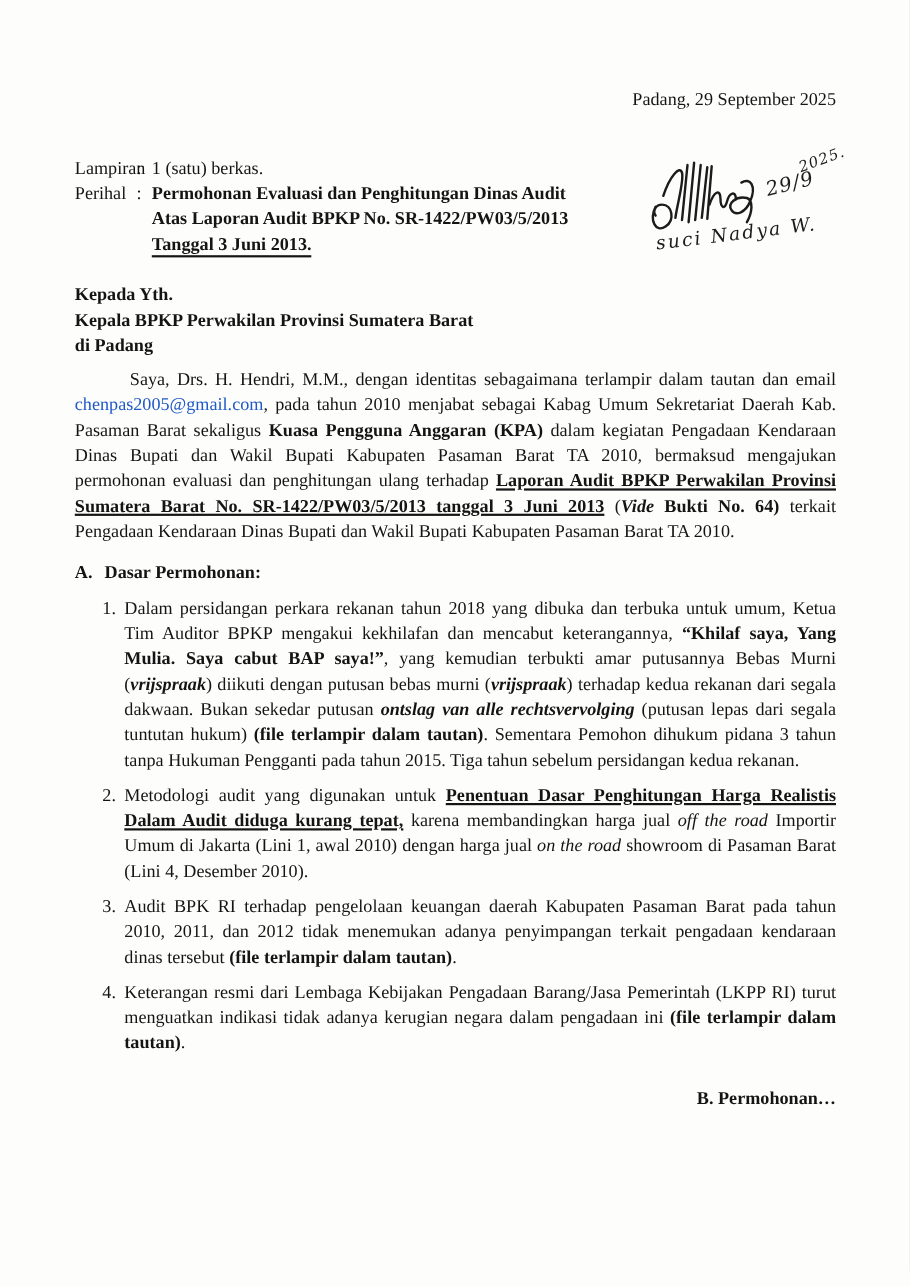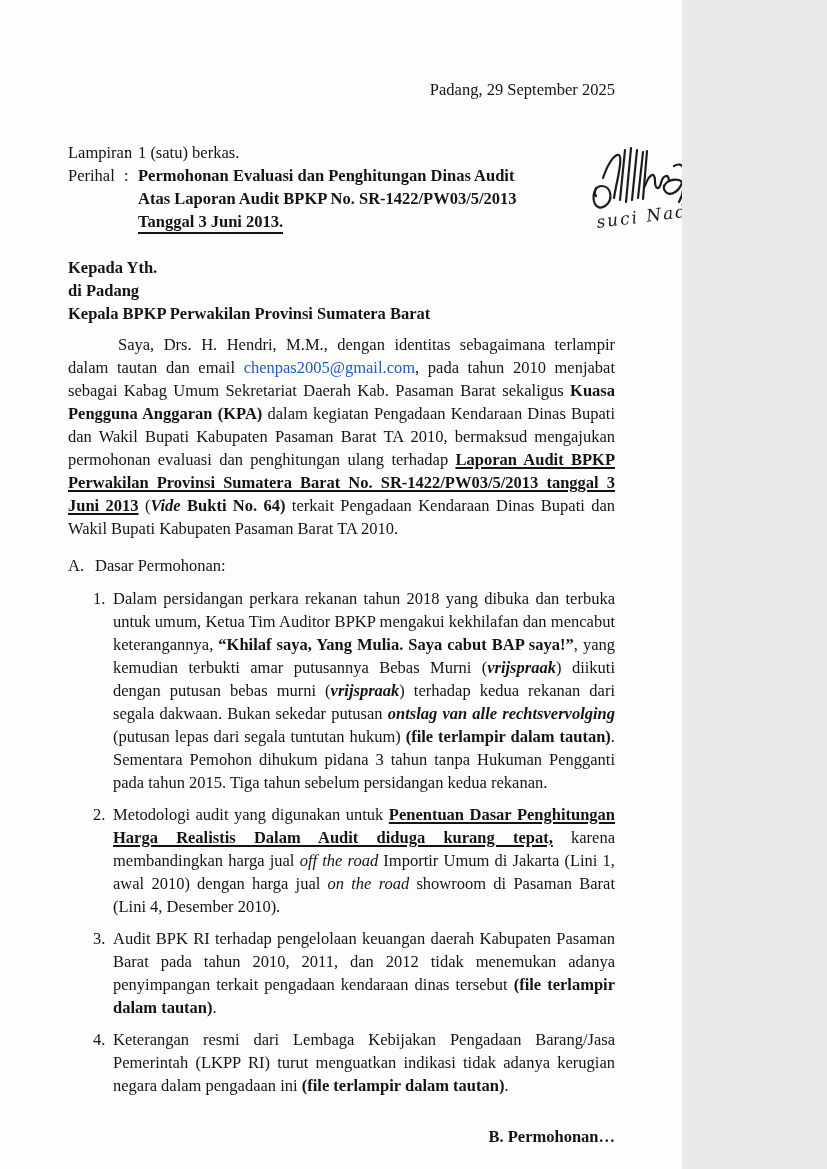--- a/index.html
+++ b/index.html
@@ -6,21 +6,21 @@
     --ink:#141414;
     --link:#1f58c7;
     --paper:#fdfdfc;
     --hw:#1c1c1c;
   }
   *{margin:0;padding:0;box-sizing:border-box;}
   html,body{background:#e9e9e9;}
   body{width:827px;}
   .page{
     position:relative;
-    width:682px;height:1169px;
+    width:827px;height:1169px;
     background:var(--paper);
     color:var(--ink);
     font-family:"Liberation Serif","DejaVu Serif",serif;
     font-size:16.5px;line-height:23px;
     padding:78px 67px 0 68px;
     overflow:hidden;
   }
   
   .date-line{text-align:right;}
   
@@ -55,21 +55,21 @@
   .recipient{margin-top:22px;font-weight:bold;}
   .salutation{margin-top:30px;}
   
   .para{margin-top:8px;text-align:justify;text-indent:50px;}
   
   .b{font-weight:700;}
   .i{font-style:italic;}
   .u{text-decoration:underline;text-decoration-thickness:2px;text-underline-offset:2px;}
   .lnk{color:var(--link);cursor:pointer;}
   
-  .heading-a{margin-top:14px;font-weight:400;}
+  .heading-a{margin-top:14px;font-weight:700;}
   .h-marker{margin-right:11px;}
   
   .list{margin-top:10px;}
   .item{
     position:relative;margin-left:45px;margin-bottom:9px;
     text-align:justify;
   }
   .item .num{position:absolute;left:-20px;top:0;}
   
   .continuation{margin-top:28px;text-align:right;font-weight:700;}
@@ -112,22 +112,22 @@
     </svg>
     <div class="hw-date">
       <span>29/9</span>
       <span class="hw-year">2025.</span>
     </div>
     <div class="hw-name">suci Nadya W.</div>
   </div>
 
   <div class="recipient">
     <div>Kepada Yth.</div>
+    <div>Kepala BPKP Perwakilan Provinsi Sumatera Barat</div>
     <div>di Padang</div>
-    <div>Kepala BPKP Perwakilan Provinsi Sumatera Barat</div>
   </div>
 
 
   <div class="para"><span>Saya, Drs. H. Hendri, M.M., dengan identitas sebagaimana terlampir dalam tautan dan email </span><span class="lnk">chenpas2005@gmail.com</span><span>, pada tahun 2010 menjabat sebagai Kabag Umum Sekretariat Daerah Kab. Pasaman Barat sekaligus </span><span class="b">Kuasa Pengguna Anggaran (KPA)</span><span> dalam kegiatan Pengadaan Kendaraan Dinas Bupati dan Wakil Bupati Kabupaten Pasaman Barat TA 2010, bermaksud mengajukan permohonan evaluasi dan penghitungan ulang terhadap </span><span class="b u">Laporan Audit BPKP Perwakilan Provinsi Sumatera Barat No. SR-1422/PW03/5/2013 tanggal 3 Juni 2013</span><span> (</span><span class="b i">Vide</span><span class="b"> Bukti No. 64)</span><span> terkait Pengadaan Kendaraan Dinas Bupati dan Wakil Bupati Kabupaten Pasaman Barat TA 2010.</span></div>
 
   <div class="heading-a">
     <span class="h-marker">A.</span><span>Dasar Permohonan:</span>
   </div>
 
   <div class="list">

